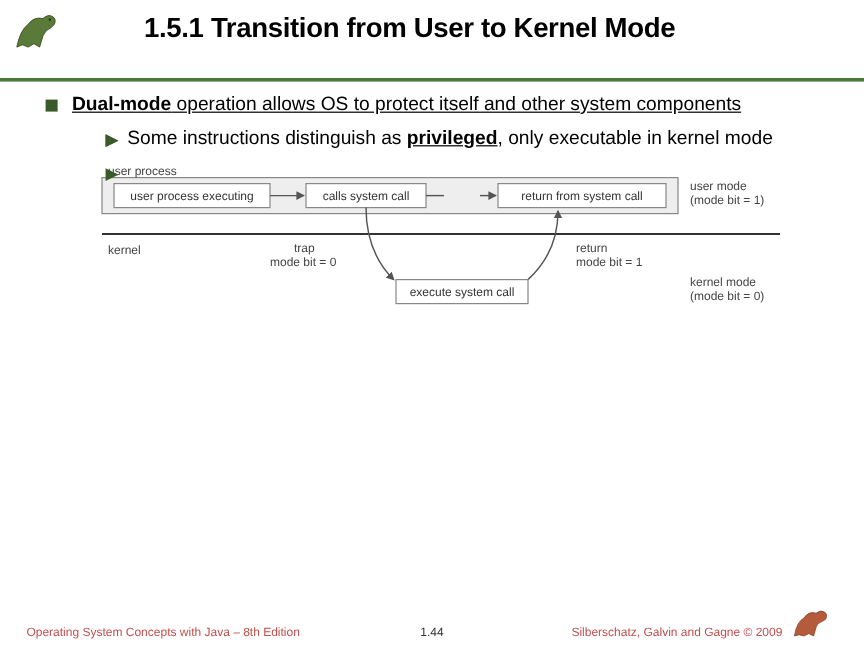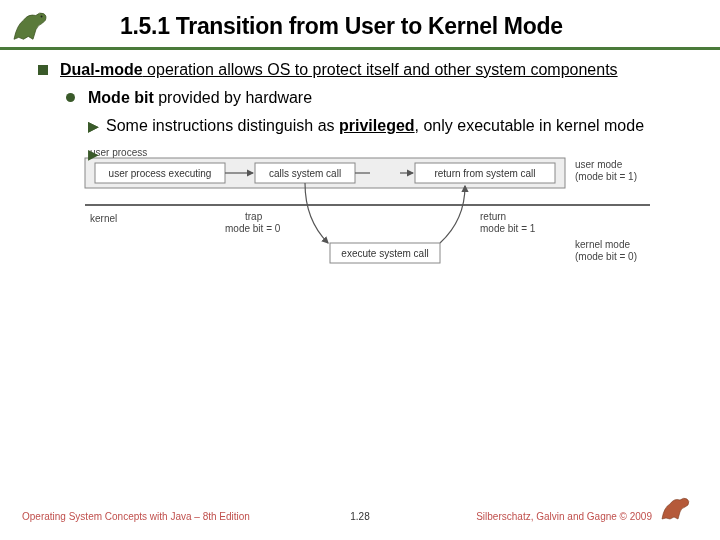--- a/index.html
+++ b/index.html
@@ -6,25 +6,25 @@
   body {
     width: 720px;
     height: 540px;
     background: #fff;
     font-family: Arial, Helvetica, sans-serif;
     position: relative;
     overflow: hidden;
   }
   .header {
     display: flex;
-    align-items: center;
+    align-items: flex-start;
     padding: 10px 20px 0 10px;
     border-bottom: 3px solid #4a7a3a;
     position: relative;
-    height: 50px;
+    height: 68px;
   }
   .dino-left {
     position: absolute;
     left: 8px;
     top: 6px;
     width: 50px;
     height: 38px;
   }
   .title {
     font-size: 23px;
@@ -83,21 +83,21 @@
   b { font-weight: bold; }
   u { }
   .diagram {
     margin: 14px auto 0;
     width: 590px;
     text-align: center;
   }
   .diagram svg { display: block; }
   .footer {
     position: absolute;
-    bottom: 18px;
+    bottom: 7px;
     left: 0;
     width: 100%;
     padding: 0 22px;
     display: flex;
     justify-content: space-between;
     align-items: flex-end;
     font-size: 10px;
   }
   .foot-left { color: #c0504d; }
   .foot-center { position: absolute; left: 50%; transform: translateX(-50%); color: #333; }
@@ -112,24 +112,20 @@
     <path d="M5 35 Q8 20 15 15 Q20 8 28 10 Q32 6 36 8 Q40 10 38 15 L35 18 Q30 20 28 25 L25 35 L20 32 L15 35 L10 33 Z" fill="#5a7a3a" stroke="#3a5020" stroke-width="0.8"></path>
     <circle cx="34" cy="11" r="1" fill="#222"></circle>
   </svg>
   <div class="title">1.5.1 Transition from User to Kernel Mode</div>
 </div>
 
 <div class="content">
   <div class="bullet-1">
     <span class="sq"></span>
     <b>Dual-mode</b><span> operation allows OS to protect itself and other system components</span>
-  </div>
-  <div class="bullet-2">
-    <span class="disc"></span>
-    <b>Mode bit</b><span> provided by hardware</span>
   </div>
   <div class="bullet-3">
     <span class="arrow">▶</span>
   </div>
   <div class="bullet-3">
     <span class="arrow">▶</span>
     <span>Some instructions distinguish as </span><b><u>privileged</u></b><span>, only executable in kernel mode</span>
   </div>
   <div class="bullet-3">
     <span class="arrow">▶</span>
@@ -176,20 +172,20 @@
       <text x="315" y="107" font-size="10" text-anchor="middle" fill="#333">execute system call</text>
 
       <text x="505" y="98" font-size="10" fill="#444">kernel mode</text>
       <text x="505" y="110" font-size="10" fill="#444">(mode bit = 0)</text>
     </svg>
   </div>
 </div>
 
 <div class="footer">
   <span class="foot-left">Operating System Concepts with Java – 8th Edition</span>
-  <span class="foot-center">1.28</span>
+  <span class="foot-center">1.44</span>
   <span class="foot-right">
     <span>Silberschatz, Galvin and Gagne © 2009</span>
     <svg class="dino-right" viewBox="0 0 40 30">
       <path d="M4 27 Q6 15 12 12 Q16 6 22 8 Q26 5 29 7 Q32 9 30 13 L27 15 Q23 16 22 20 L20 27 L16 25 L12 27 L8 26 Z" fill="#b55a3a" stroke="#7a3a20" stroke-width="0.6"></path>
     </svg>
   </span>
 </div>
 
 </body></html>

